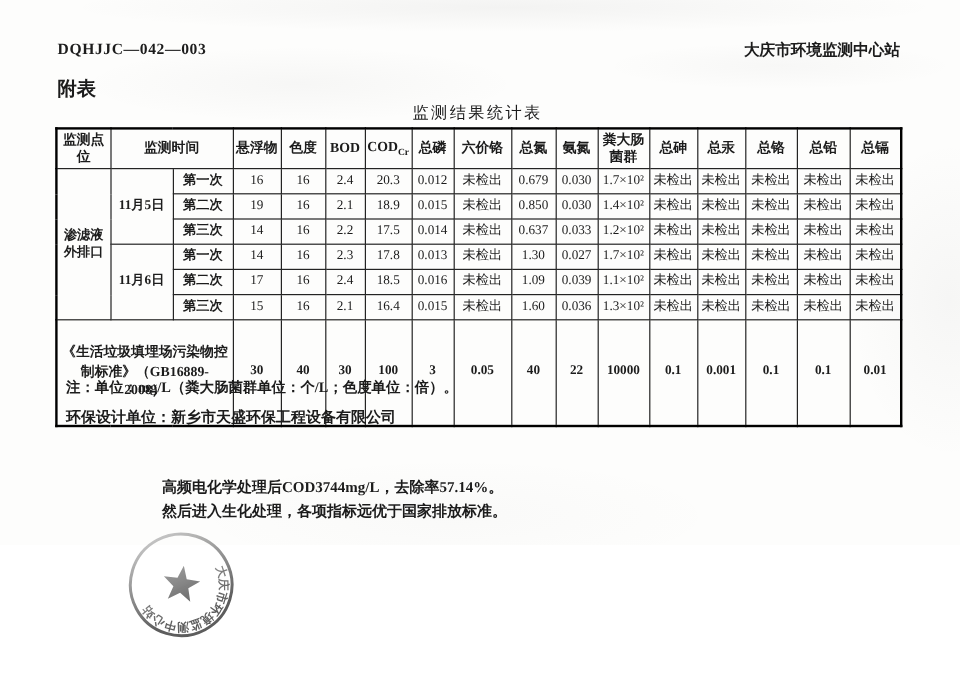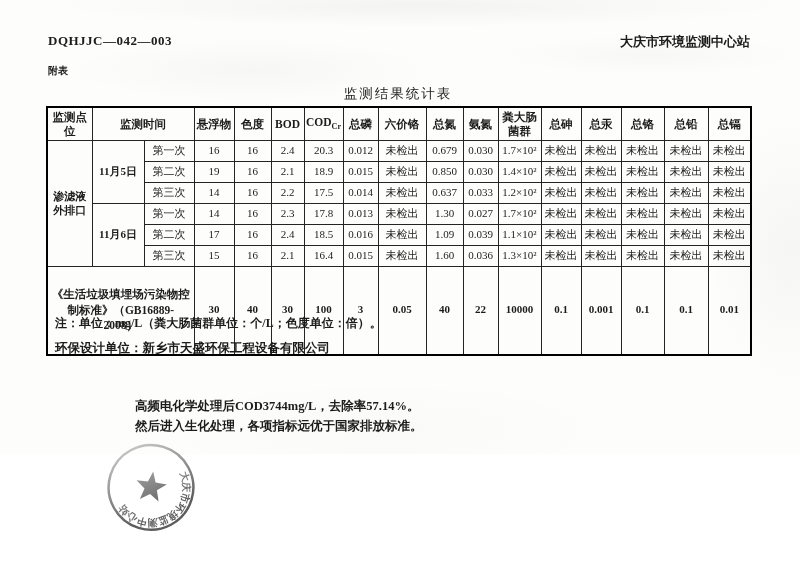--- a/index.html
+++ b/index.html
@@ -18,37 +18,37 @@
     background:
       radial-gradient(ellipse 520px 30px at 420px 6px, rgba(70,70,70,0.055), transparent 70%),
       radial-gradient(ellipse 260px 45px at 250px 70px, rgba(70,70,70,0.035), transparent 70%),
       radial-gradient(ellipse 210px 28px at 650px 55px, rgba(70,70,70,0.03), transparent 70%),
       radial-gradient(ellipse 120px 190px at 792px 250px, rgba(70,70,70,0.04), transparent 70%),
       radial-gradient(ellipse 320px 70px at 380px 430px, rgba(70,70,70,0.02), transparent 70%),
       radial-gradient(ellipse 260px 55px at 630px 515px, rgba(70,70,70,0.03), transparent 70%);
   }
   .doc-number{position:absolute;left:48px;top:33px;font-size:13px;font-weight:bold;letter-spacing:0.5px;}
   .org-name{position:absolute;right:50px;top:33px;font-size:13px;font-weight:600;}
-  .attachment{position:absolute;left:48px;top:64px;font-size:10px;font-weight:bold;}
+  .attachment{position:absolute;left:48px;top:64px;font-size:16px;font-weight:bold;}
   .table-title{position:absolute;left:46px;top:85px;width:704px;text-align:center;
     font-size:13.5px;font-weight:normal;letter-spacing:2px;}
   table.results{
     position:absolute;left:46px;top:106px;width:704px;
     border-collapse:collapse;table-layout:fixed;
     border:2px solid #000000;
   }
   table.results th,table.results td{
     border:1px solid #242424;text-align:center;vertical-align:middle;
     font-size:11px;line-height:1.25;padding:1px 0;overflow:hidden;
   }
   table.results thead th{font-weight:bold;height:30px;font-size:11.5px;}
   table.results tbody td{height:18px;}
   td.point{font-weight:bold;white-space:pre-line;font-size:11.5px;line-height:1.7;}
   td.date{font-weight:bold;font-size:11.5px;}
-  td.run{font-weight:normal;font-size:11.5px;}
+  td.run{font-weight:bold;font-size:11.5px;}
   tr.standard-row td{font-weight:bold;height:34px;}
   tr.standard-row td.std-label{font-size:11.5px;line-height:1.35;padding:20px 3px;}
   sub{font-size:8px;}
   .note-line{position:absolute;font-size:12px;font-weight:600;white-space:nowrap;margin-top:36px;}
   .n-unit{left:55px;top:279px;}
   .n-design{left:55px;top:304px;font-size:12.5px;font-weight:bold;}
   .n-constr{left:55px;top:325px;font-size:12.5px;font-weight:bold;}
   .n-leach1{left:75px;top:341px;font-size:12.5px;font-weight:bold;}
   .n-leach2{left:135px;top:362px;font-size:12.5px;font-weight:bold;}
   .n-leach3{left:135px;top:382px;font-size:12.5px;font-weight:bold;}

